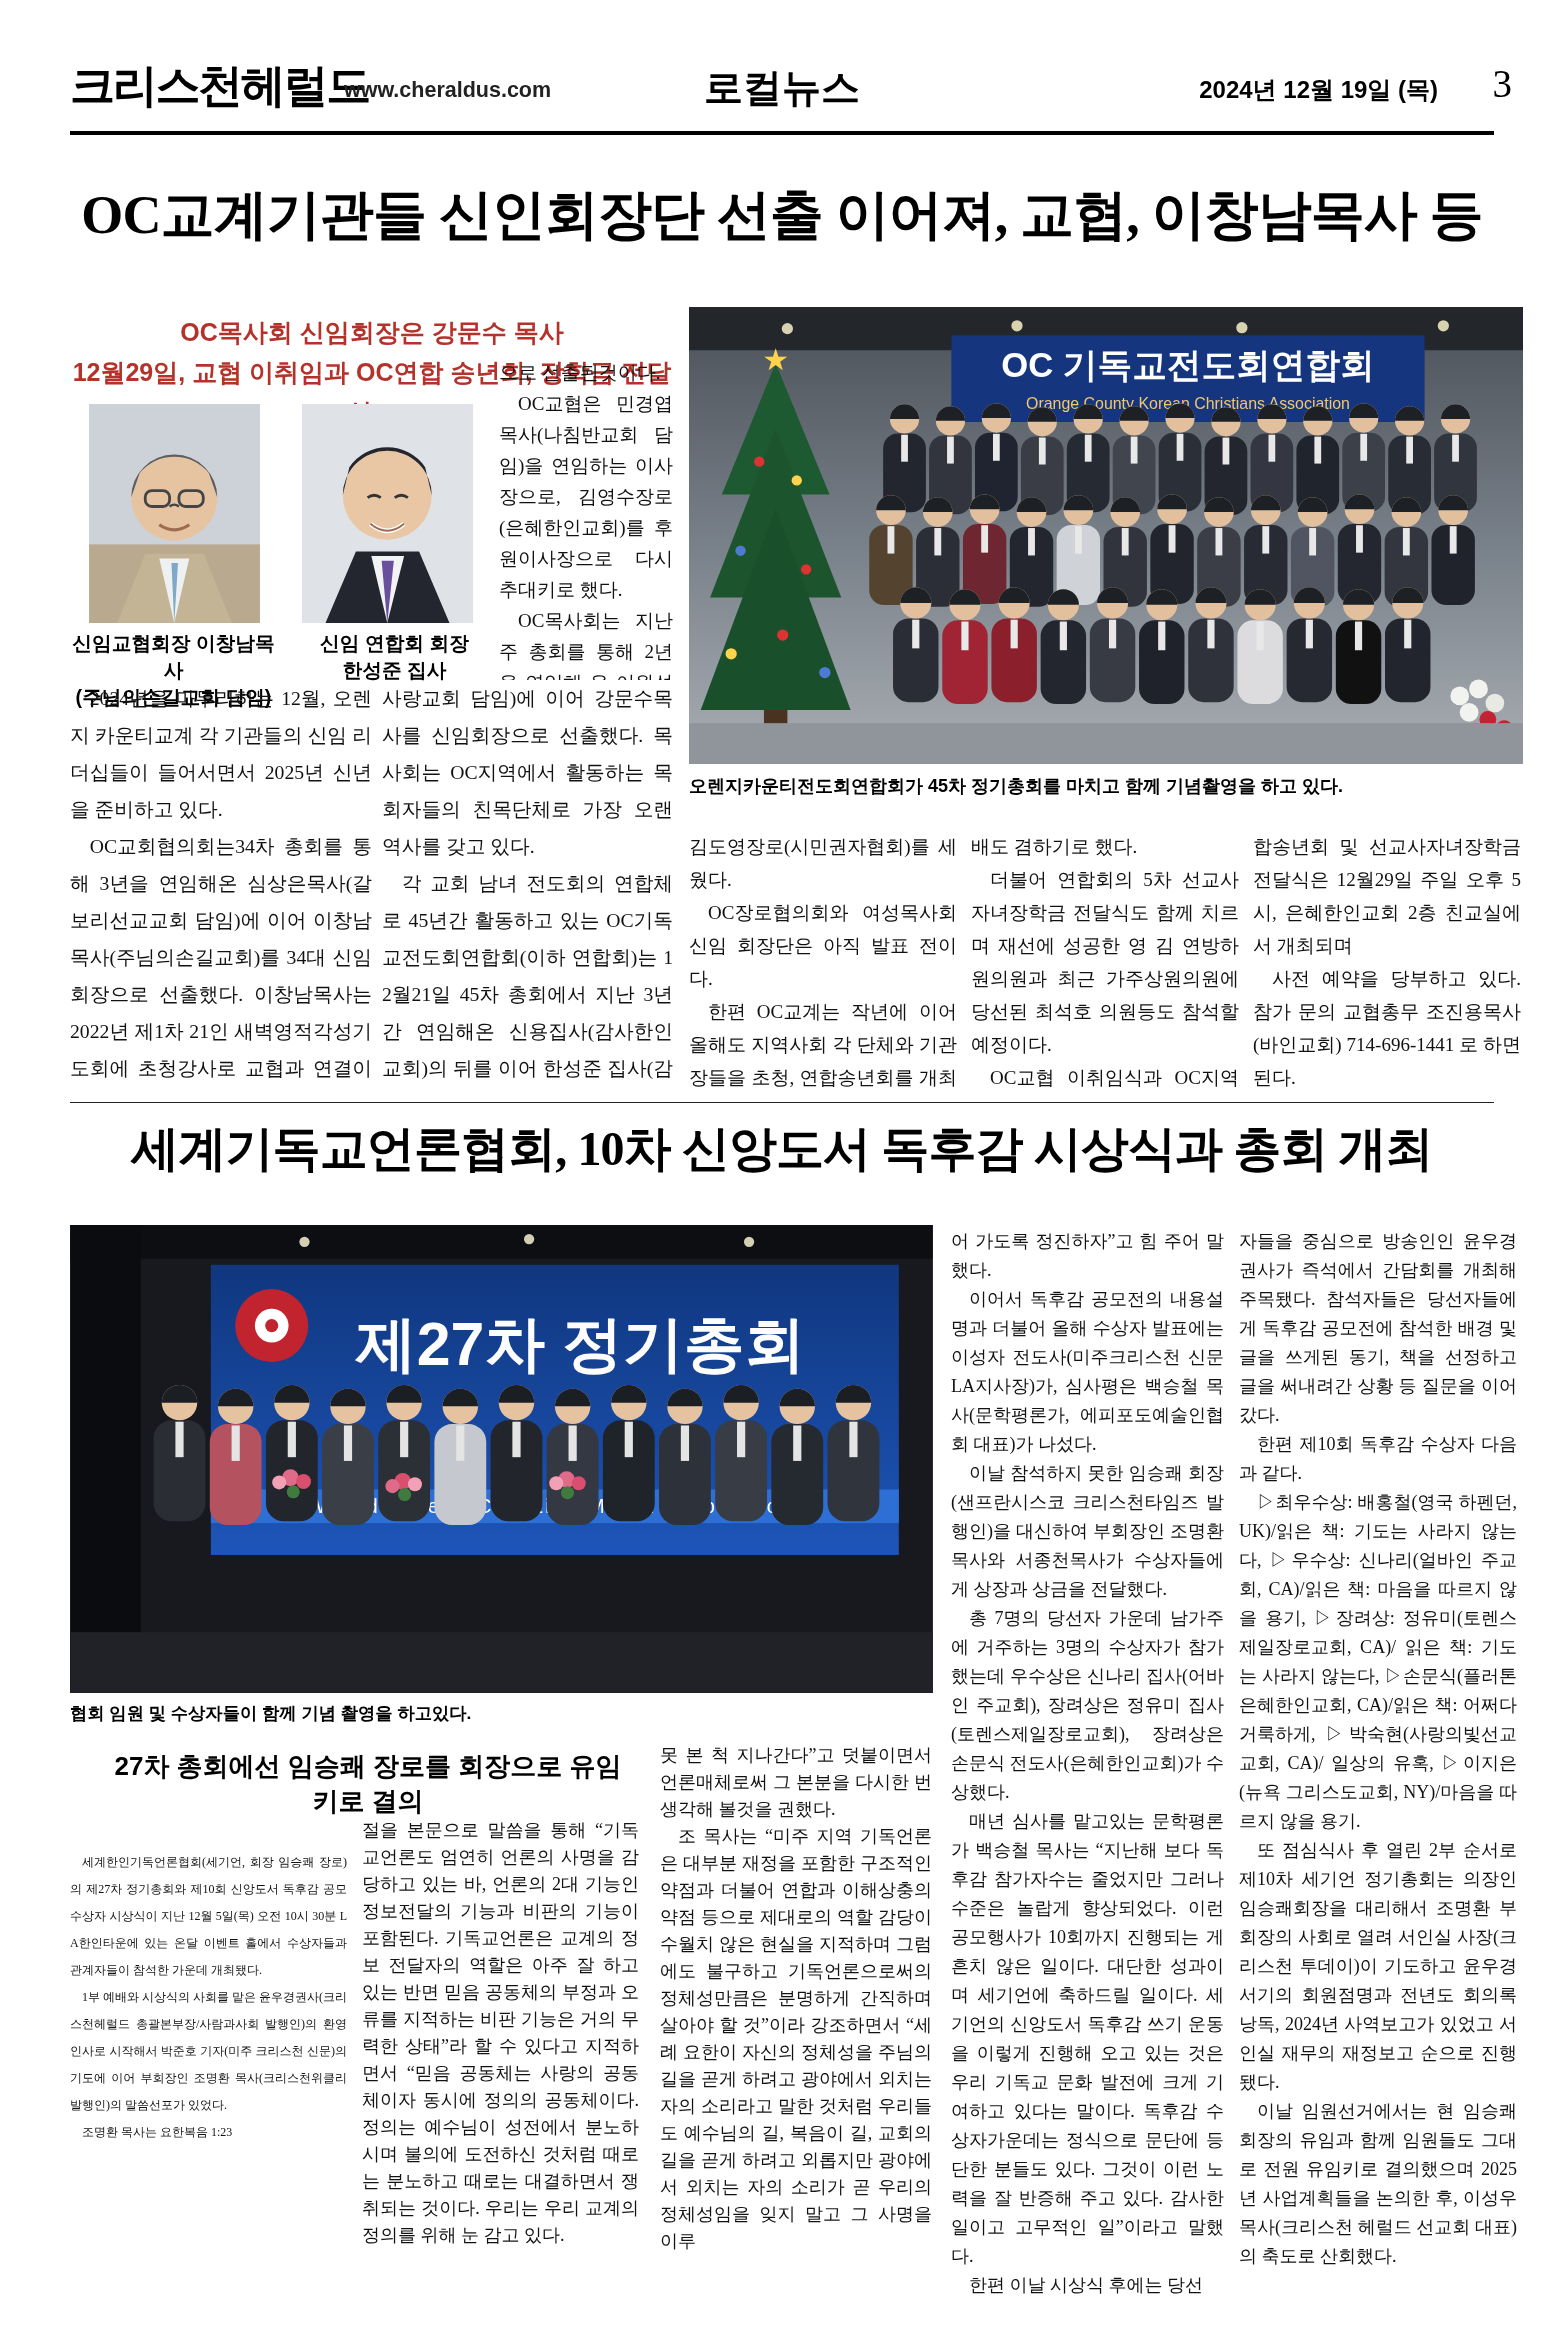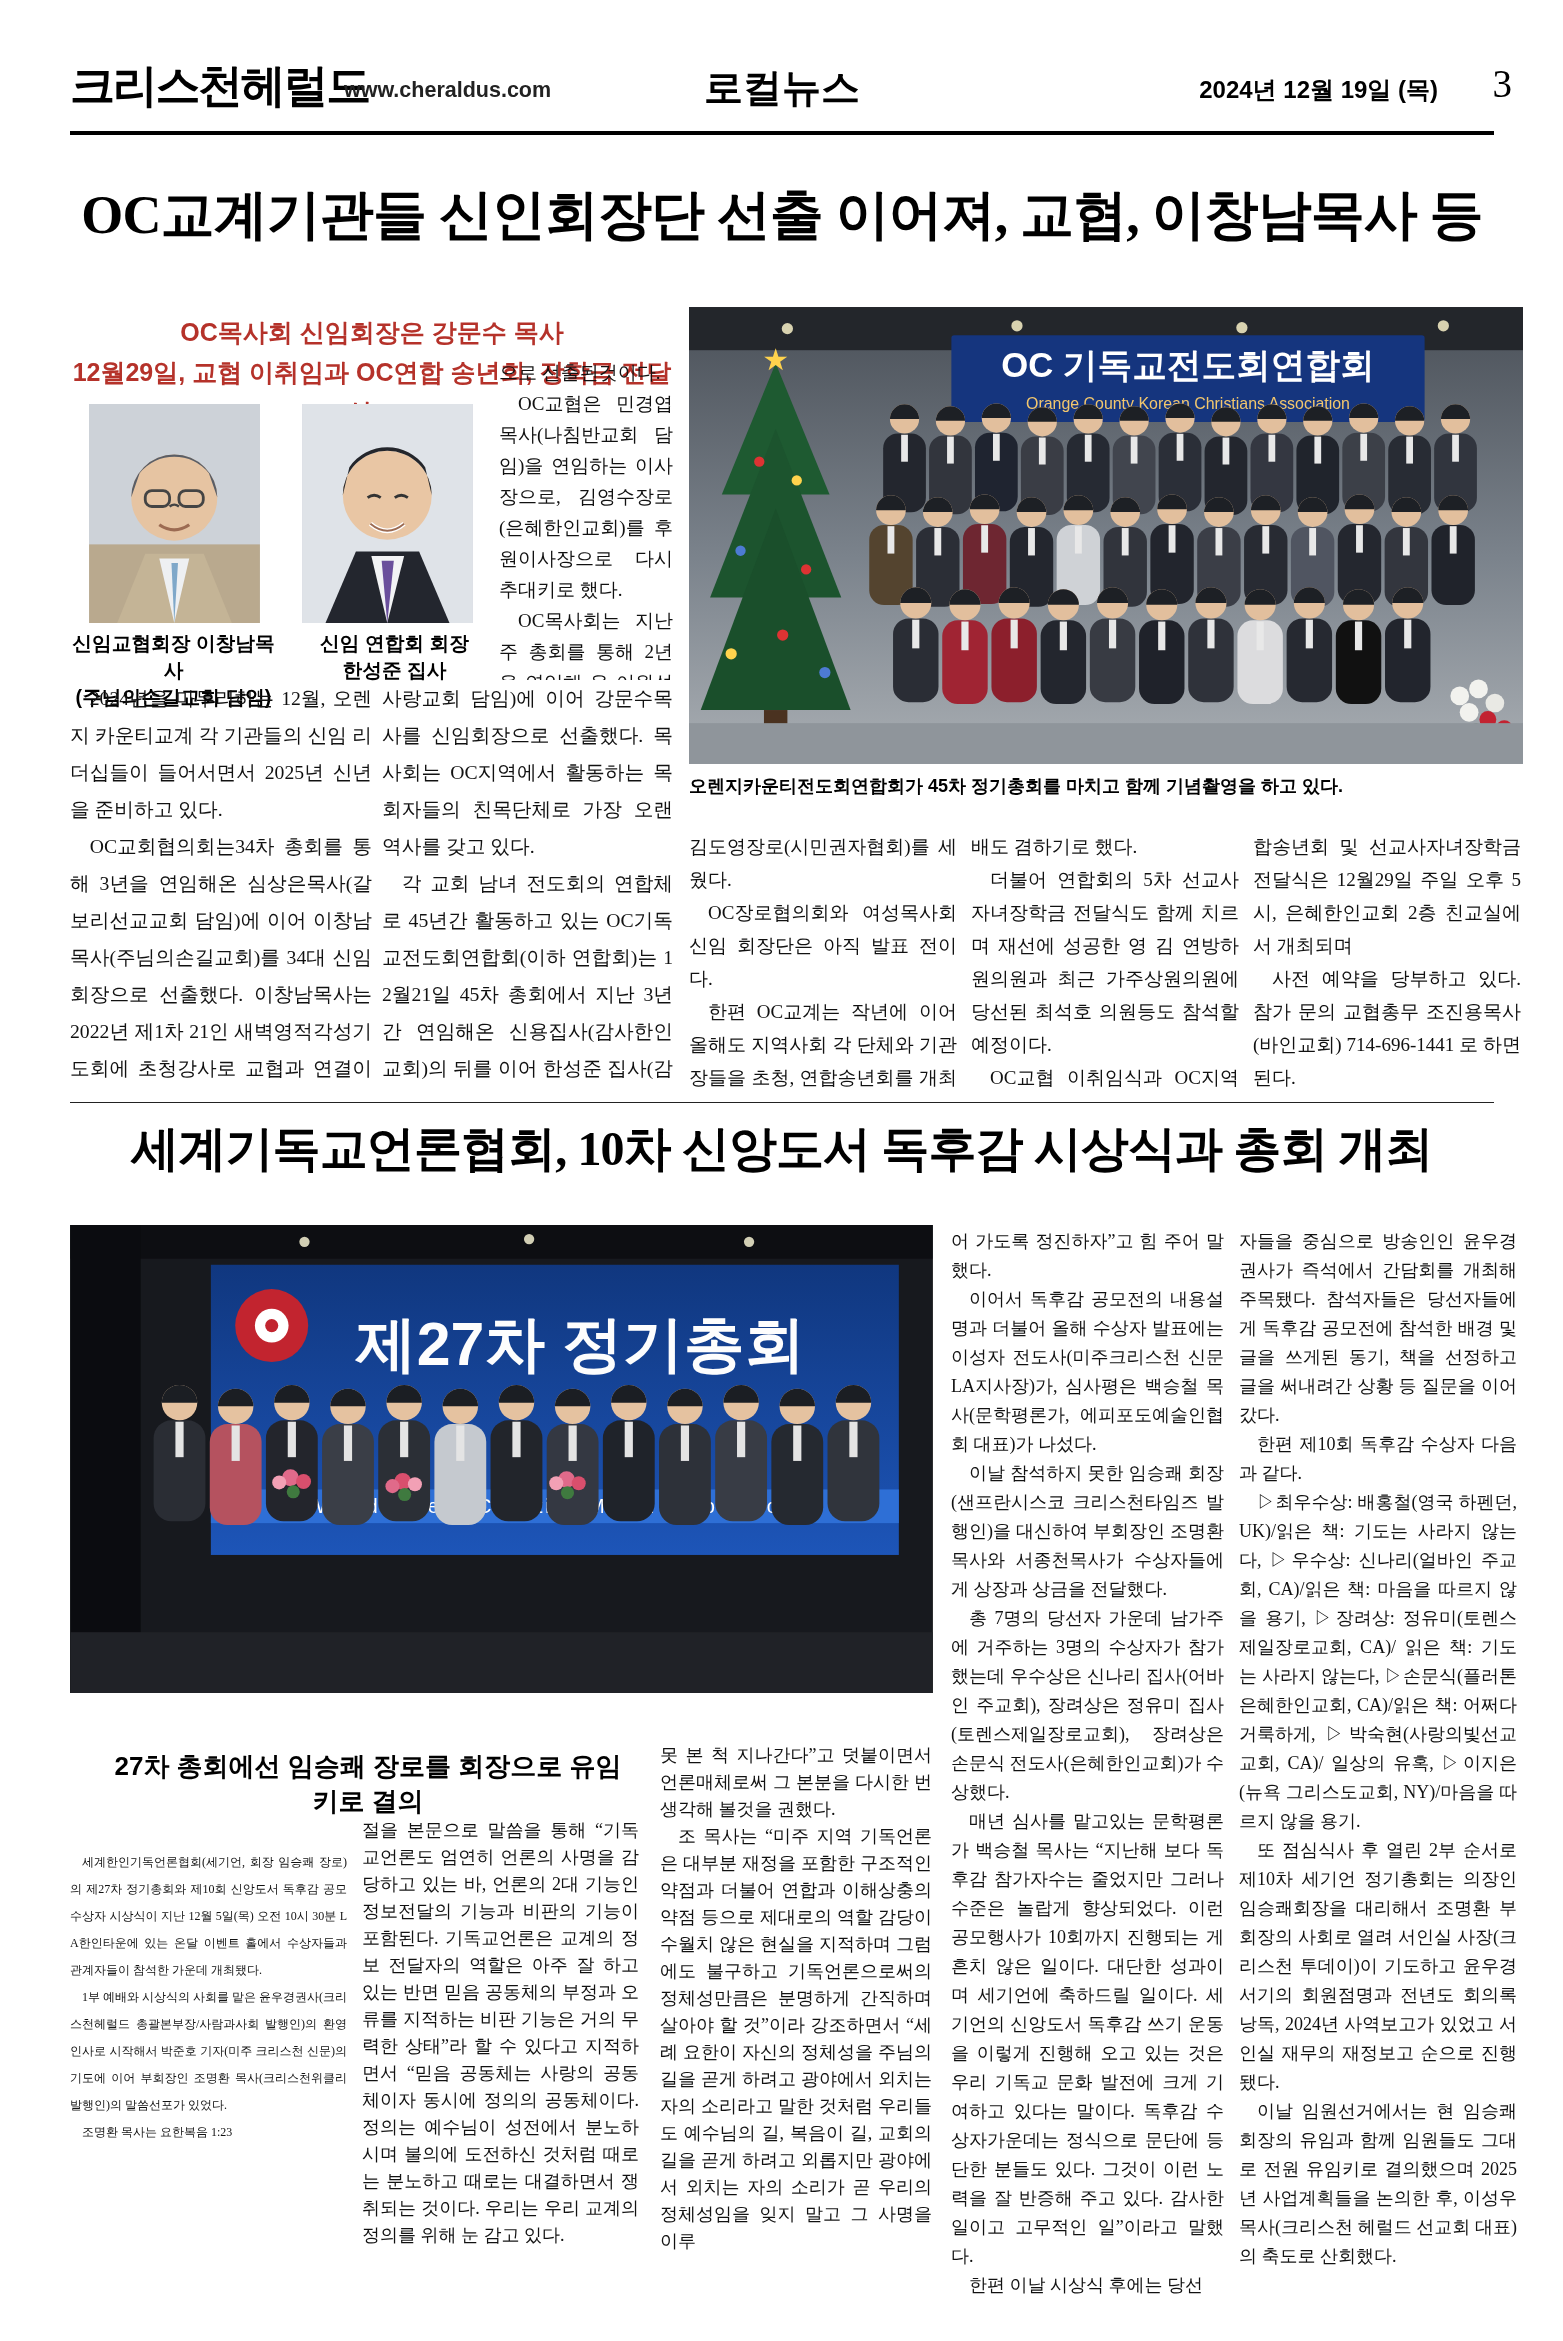--- a/index.html
+++ b/index.html
@@ -315,20 +315,21 @@
         <g transform="translate(1060,544)">
           <circle r="18" fill="#e06a8a"></circle>
             <circle cx="26" cy="8" r="15" fill="#d94f6d"></circle>
           <circle cx="-22" cy="8" r="15" fill="#f2a0b5"></circle>
             <circle cx="2" cy="28" r="14" fill="#3f7a3f"></circle>
         </g>
       </g>
       <rect y="870" width="1842" height="130" fill="#202227"></rect>
     </svg>
   </div>
+  <div class="abs cap2">협회 임원 및 수상자들이 함께 기념 촬영을 하고있다.</div>
 
   <div class="abs a2-subhead">27차 총회에선 임승쾌 장로를 회장으로 유임키로 결의</div>
 
   <div class="abs col colC1">
       <p>세계한인기독언론협회(세기언, 회장 임승쾌 장로)의 제27차 정기총회와 제10회 신앙도서 독후감 공모 수상자 시상식이 지난 12월 5일(목) 오전 10시 30분 LA한인타운에 있는 온달 이벤트 홀에서 수상자들과 관계자들이 참석한 가운데 개최됐다.</p>
       <p>1부 예배와 시상식의 사회를 맡은 윤우경권사(크리스천헤럴드 총괄본부장/사람과사회 발행인)의 환영인사로 시작해서 박준호 기자(미주 크리스천 신문)의 기도에 이어 부회장인 조명환 목사(크리스천위클리 발행인)의 말씀선포가 있었다.</p>
       <p>조명환 목사는 요한복음 1:23</p>
     </div>
   <div class="abs col cont colC2">
       <p>절을 본문으로 말씀을 통해 “기독교언론도 엄연히 언론의 사명을 감당하고 있는 바, 언론의 2대 기능인 정보전달의 기능과 비판의 기능이 포함된다. 기독교언론은 교계의 정보 전달자의 역할은 아주 잘 하고 있는 반면 믿음 공동체의 부정과 오류를 지적하는 비판 기능은 거의 무력한 상태”라 할 수 있다고 지적하면서 “믿음 공동체는 사랑의 공동체이자 동시에 정의의 공동체이다. 정의는 예수님이 성전에서 분노하시며 불의에 도전하신 것처럼 때로는 분노하고 때로는 대결하면서 쟁취되는 것이다. 우리는 우리 교계의 정의를 위해 눈 감고 있다.</p>

